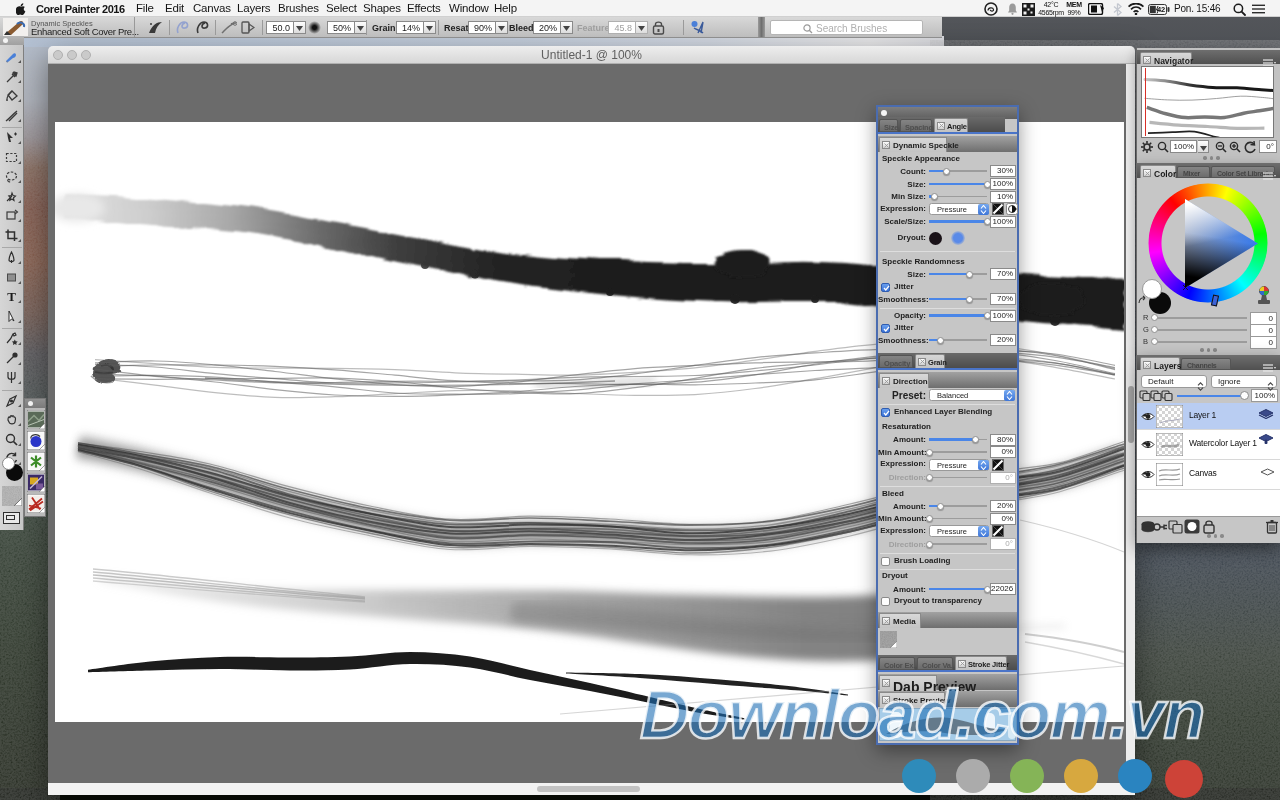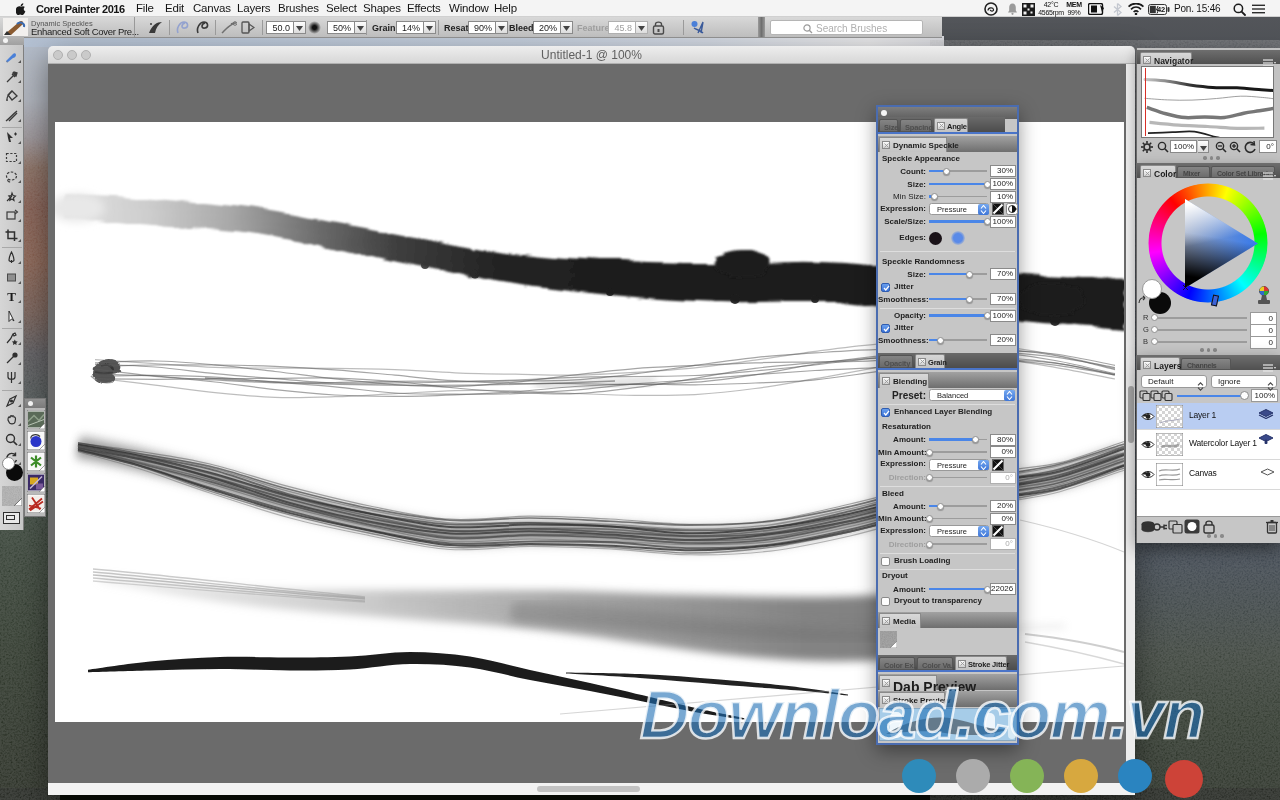--- a/index.html
+++ b/index.html
@@ -526,21 +526,21 @@
     <div class="ab" style="left:0;top:58.5px;width:48.0px;height:11px;font-size:8px;color:#222;text-align:right;line-height:11px;font-weight:bold;white-space:nowrap">Count:</div>
     <div class="ab" style="left:51.0px;top:63.0px;width:58px;height:1.5px;background:#9c9c9c"></div>
     <div class="ab" style="left:51.0px;top:62.5px;width:17.4px;height:2.5px;background:#4a86e8"></div>
     <div class="ab" style="left:64.9px;top:60.5px;width:7px;height:7px;border-radius:50%;background:#fdfdfd;border:1px solid #909090;box-shadow:0 1px 1px rgba(0,0,0,0.25)"></div>
     <div class="ab" style="left:112.0px;top:58.0px;width:26px;height:12px;background:#fff;border:1px solid #8a8a8a;font-size:8px;color:#1b1b1b;text-align:right;line-height:10px;padding-right:2px">30%</div>
     <div class="ab" style="left:0;top:71.5px;width:48.0px;height:11px;font-size:8px;color:#222;text-align:right;line-height:11px;font-weight:bold;white-space:nowrap">Size:</div>
     <div class="ab" style="left:51.0px;top:76.0px;width:58px;height:1.5px;background:#9c9c9c"></div>
     <div class="ab" style="left:51.0px;top:75.5px;width:58.0px;height:2.5px;background:#4a86e8"></div>
     <div class="ab" style="left:105.5px;top:73.5px;width:7px;height:7px;border-radius:50%;background:#fdfdfd;border:1px solid #909090;box-shadow:0 1px 1px rgba(0,0,0,0.25)"></div>
     <div class="ab" style="left:112.0px;top:71.0px;width:26px;height:12px;background:#fff;border:1px solid #8a8a8a;font-size:8px;color:#1b1b1b;text-align:right;line-height:10px;padding-right:2px">100%</div>
-    <div class="ab" style="left:0;top:84.0px;width:48.0px;height:11px;font-size:8px;color:#222;text-align:right;line-height:11px;font-weight:normal;white-space:nowrap">Min Size:</div>
+    <div class="ab" style="left:0;top:84.0px;width:48.0px;height:11px;font-size:8px;color:#222;text-align:right;line-height:11px;font-weight:bold;white-space:nowrap">Min Size:</div>
     <div class="ab" style="left:51.0px;top:88.5px;width:58px;height:1.5px;background:#9c9c9c"></div>
     <div class="ab" style="left:51.0px;top:88.0px;width:5.8px;height:2.5px;background:#4a86e8"></div>
     <div class="ab" style="left:53.3px;top:86.0px;width:7px;height:7px;border-radius:50%;background:#fdfdfd;border:1px solid #909090;box-shadow:0 1px 1px rgba(0,0,0,0.25)"></div>
     <div class="ab" style="left:112.0px;top:83.5px;width:26px;height:12px;background:#fff;border:1px solid #8a8a8a;font-size:8px;color:#1b1b1b;text-align:right;line-height:10px;padding-right:2px">10%</div>
     <span class="ab" style="right:91.0px;top:96.5px;font-size:8px;color:#222;font-weight:bold;white-space:nowrap">Expression:</span>
     <div class="ab" style="left:51.0px;top:96.0px;width:60px;height:12px;background:#fff;border:1px solid #999;border-radius:2.5px">
       <span class="ab" style="left:7px;top:1px;font-size:7.5px;color:#1b1b1b">Pressure</span>
       <div class="ab" style="left:48px;top:0;width:11px;height:10.5px;background:linear-gradient(180deg,#74a8f0,#3f76d8);border-radius:2px">
         <svg style="position:absolute;left:2px;top:1px" width="7" height="9" viewBox="0 0 7 9">
           <path d="M1,3.5 L3.5,0.5 L6,3.5 M1,5.5 L3.5,8.5 L6,5.5" fill="none" stroke="#fff" stroke-width="1.1"></path>
@@ -557,21 +557,21 @@
       <rect x="0.5" y="0.5" width="11" height="11" rx="2" fill="#fdfdfd" stroke="#888"></rect>
       <path d="M6,2.5 A3.5,3.5 0 0 1 6,9.5 Z" fill="#111"></path>
       <circle cx="6" cy="6" r="3.5" fill="none" stroke="#111" stroke-width="0.8"></circle>
       <path d="M8.5,4 L11,6 L8.5,8 Z" fill="#111"></path>
     </svg>
     <div class="ab" style="left:0;top:109.0px;width:48.0px;height:11px;font-size:8px;color:#222;text-align:right;line-height:11px;font-weight:bold;white-space:nowrap">Scale/Size:</div>
     <div class="ab" style="left:51.0px;top:113.5px;width:58px;height:1.5px;background:#9c9c9c"></div>
     <div class="ab" style="left:51.0px;top:113.0px;width:58.0px;height:2.5px;background:#4a86e8"></div>
     <div class="ab" style="left:105.5px;top:111.0px;width:7px;height:7px;border-radius:50%;background:#fdfdfd;border:1px solid #909090;box-shadow:0 1px 1px rgba(0,0,0,0.25)"></div>
     <div class="ab" style="left:112.0px;top:108.5px;width:26px;height:12px;background:#fff;border:1px solid #8a8a8a;font-size:8px;color:#1b1b1b;text-align:right;line-height:10px;padding-right:2px">100%</div>
-    <span class="ab" style="right:91.0px;top:125.5px;font-size:8px;color:#222;font-weight:bold">Edges:</span>
+    <span class="ab" style="right:91.0px;top:125.5px;font-size:8px;color:#222;font-weight:bold">Dryout:</span>
     <div class="ab" style="left:51.0px;top:124.5px;width:13px;height:13px;border-radius:50%;background:#1a1218"></div>
     <div class="ab" style="left:73.0px;top:124.0px;width:14px;height:14px;border-radius:50%;background:radial-gradient(circle,#5a8ae8 0%,#5a8ae8 45%,rgba(90,138,232,0) 78%)"></div>
     <div class="ab" style="left:2px;top:144.0px;width:135px;height:1px;background:#a0a0a0;border-bottom:1px solid #dedede"></div>
     <span class="ab" style="left:4.0px;top:149.5px;font-size:8px;font-weight:bold;color:#1c1c1c;white-space:nowrap">Speckle Randomness</span>
     <div class="ab" style="left:0;top:161.5px;width:48.0px;height:11px;font-size:8px;color:#222;text-align:right;line-height:11px;font-weight:bold;white-space:nowrap">Size:</div>
     <div class="ab" style="left:51.0px;top:166.0px;width:58px;height:1.5px;background:#9c9c9c"></div>
     <div class="ab" style="left:51.0px;top:165.5px;width:40.6px;height:2.5px;background:#4a86e8"></div>
     <div class="ab" style="left:88.1px;top:163.5px;width:7px;height:7px;border-radius:50%;background:#fdfdfd;border:1px solid #909090;box-shadow:0 1px 1px rgba(0,0,0,0.25)"></div>
     <div class="ab" style="left:112.0px;top:161.0px;width:26px;height:12px;background:#fff;border:1px solid #8a8a8a;font-size:8px;color:#1b1b1b;text-align:right;line-height:10px;padding-right:2px">70%</div>
     <div class="ab" style="left:3.0px;top:175.5px;width:9px;height:9px;background:linear-gradient(180deg,#6aa0ee,#3a72d8);border:1px solid #2f5cb0;border-radius:2px">
@@ -616,21 +616,21 @@
       </div>
     </div>
     <div class="ab" style="left:0;top:261.0px;width:139px;height:2px;background:#4a74c8"></div>
     <div class="ab" style="left:0;top:265.0px;width:139px;height:16px;background:linear-gradient(180deg,#a2a2a2,#6e6e6e)">
       <div class="ab" style="left:1px;top:1px;width:50px;height:15px;background:linear-gradient(180deg,#d8d8d8,#c3c3c3);border:1px solid #8a8a8a;border-bottom:none">
         <div class="ab" style="left:2px;top:3px;width:8px;height:8px;background:linear-gradient(180deg,#fdfdfd,#d0d0d0);border:1px solid #8a8a8a">
           <svg style="position:absolute;left:0.5px;top:0.5px" width="5" height="5" viewBox="0 0 5 5">
             <path d="M0.5,0.5 L4.5,4.5 M4.5,0.5 L0.5,4.5" stroke="#999" stroke-width="0.9"></path>
           </svg>
         </div>
-        <span class="ab" style="left:13px;top:2.5px;font-size:8px;font-weight:bold;color:#1c1c1c;white-space:nowrap">Blending</span>
+        <span class="ab" style="left:13px;top:2.5px;font-size:8px;font-weight:bold;color:#1c1c1c;white-space:nowrap">Direction</span>
       </div>
     </div>
     <span class="ab" style="right:91.0px;top:282.5px;font-size:10px;color:#222;font-weight:bold;white-space:nowrap">Preset:</span>
     <div class="ab" style="left:51.0px;top:282.0px;width:86px;height:12px;background:#fff;border:1px solid #999;border-radius:2.5px">
       <span class="ab" style="left:7px;top:1px;font-size:7.5px;color:#1b1b1b">Balanced</span>
       <div class="ab" style="left:74px;top:0;width:11px;height:10.5px;background:linear-gradient(180deg,#74a8f0,#3f76d8);border-radius:2px">
         <svg style="position:absolute;left:2px;top:1px" width="7" height="9" viewBox="0 0 7 9">
           <path d="M1,3.5 L3.5,0.5 L6,3.5 M1,5.5 L3.5,8.5 L6,5.5" fill="none" stroke="#fff" stroke-width="1.1"></path>
         </svg>
       </div>

